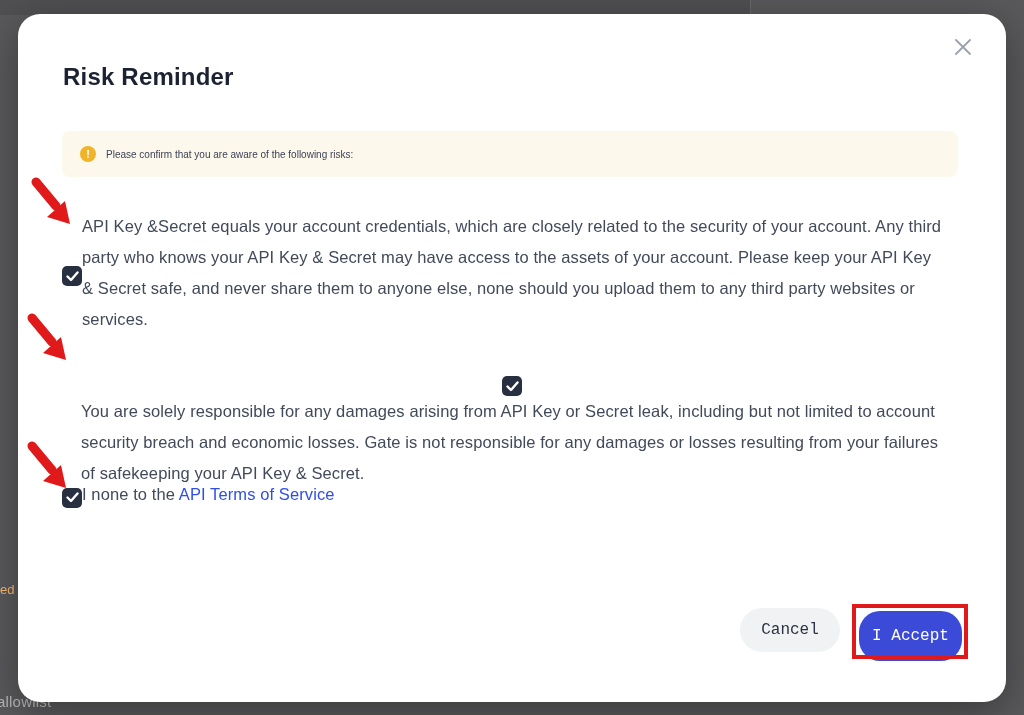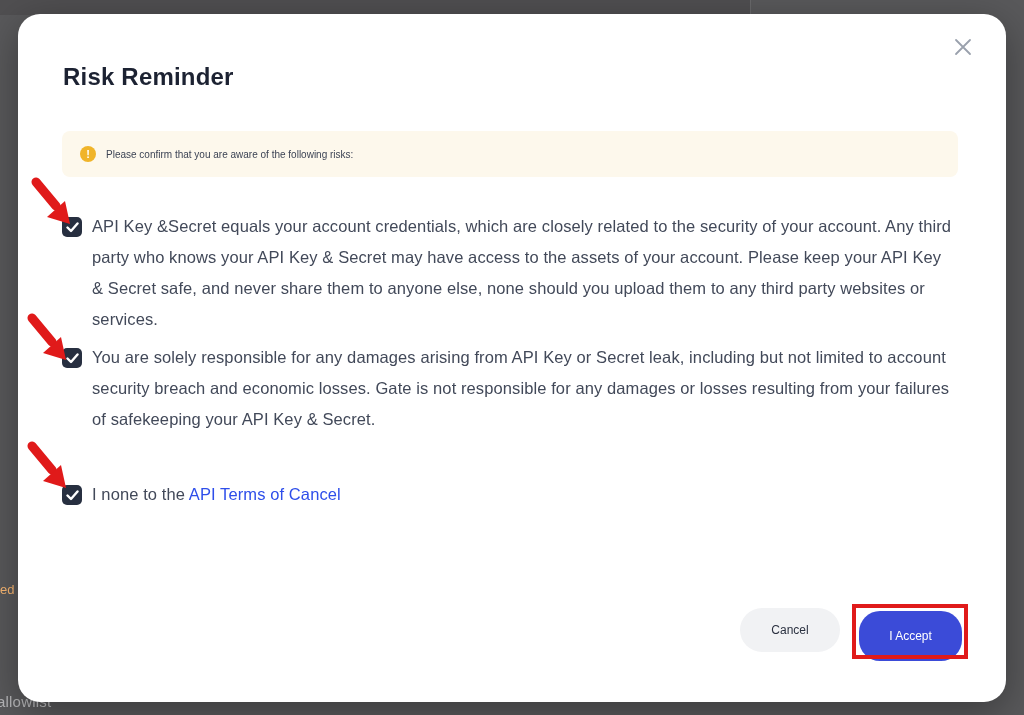--- a/index.html
+++ b/index.html
@@ -37,36 +37,36 @@
     position:absolute;left:44px;top:117px;width:896px;height:46px;
     background:var(--banner-bg);border-radius:8px;
     display:flex;align-items:center;padding:0 18px;gap:10px;
   }
   .warn-icon{
     width:16px;height:16px;border-radius:50%;background:var(--warning-icon);
     color:#fff;font-size:11px;font-weight:700;line-height:16px;text-align:center;
     flex:0 0 16px;
   }
   .warning-text{font-size:10px;color:#3c4354;}
-  .risk-row{position:absolute;left:44px;display:flex;align-items:flex-start;gap:10px;width:900px;}
+  .risk-row{position:absolute;left:44px;display:flex;align-items:center;width:900px;}
   .risk-row.r1{top:197px;}
-  .risk-row.r2{top:328px;}
+  .risk-row.r2{top:356px;flex-direction:column;}
   .risk-row.r3{top:465px;}
   .checkbox{
     width:20px;height:20px;border-radius:5px;background:var(--checkbox-bg);
     flex:0 0 20px;margin-top:6px;display:flex;align-items:center;justify-content:center;
     cursor:pointer;
   }
   .risk-text{
     font-size:16.5px;line-height:31px;color:var(--body-text);width:862px;letter-spacing:.1px;
   }
   .terms-link{color:var(--link-blue);text-decoration:none;cursor:pointer;}
   
   .btn{
-    border:none;font-family:Liberation Sans, sans-serif;font-size:12px;cursor:pointer;
+    border:none;font-family:Liberation Mono, monospace;font-size:16px;cursor:pointer;
     display:flex;align-items:center;justify-content:center;
   }
   .btn-cancel{
     position:absolute;left:722px;top:594px;width:100px;height:44px;border-radius:22px;
     background:var(--cancel-btn-bg);color:var(--cancel-text);
   }
   .btn-accept{
     position:absolute;left:841px;top:597px;width:103px;height:50px;border-radius:21px;
     background:var(--accept-btn);color:#ffffff;font-weight:500;
   }
@@ -122,21 +122,21 @@
     </span>
     <p class="risk-text">You are solely responsible for any damages arising from API Key or Secret leak, including but not limited to account security breach and economic losses. Gate is not responsible for any damages or losses resulting from your failures of safekeeping your API Key &amp; Secret.</p>
   </div>
 
   <div class="risk-row r3">
     <span class="checkbox">
       <svg width="13" height="11" viewBox="0 0 13 11">
           <polyline points="1.5,5.5 5,9 11.5,1.5" fill="none" stroke="#ffffff" stroke-width="2.4" stroke-linecap="round" stroke-linejoin="round"></polyline>
         </svg>
     </span>
-    <p class="risk-text"><span>I none to the </span><a class="terms-link">API Terms of Cancel</a></p>
+    <p class="risk-text"><span>I none to the </span><a class="terms-link">API Terms of Service</a></p>
   </div>
 
   <button class="btn btn-cancel">Cancel</button>
   <button class="btn btn-accept">I Accept</button>
 </div>
 
 <svg class="annot-arrow a1" viewBox="0 0 60 60">
   <path d="M12 6 L32 30" stroke="#e01a1a" stroke-width="9" stroke-linecap="round" fill="none"></path>
   <polygon points="46,48 23,41 41,25" fill="#e01a1a"></polygon>
 </svg>

